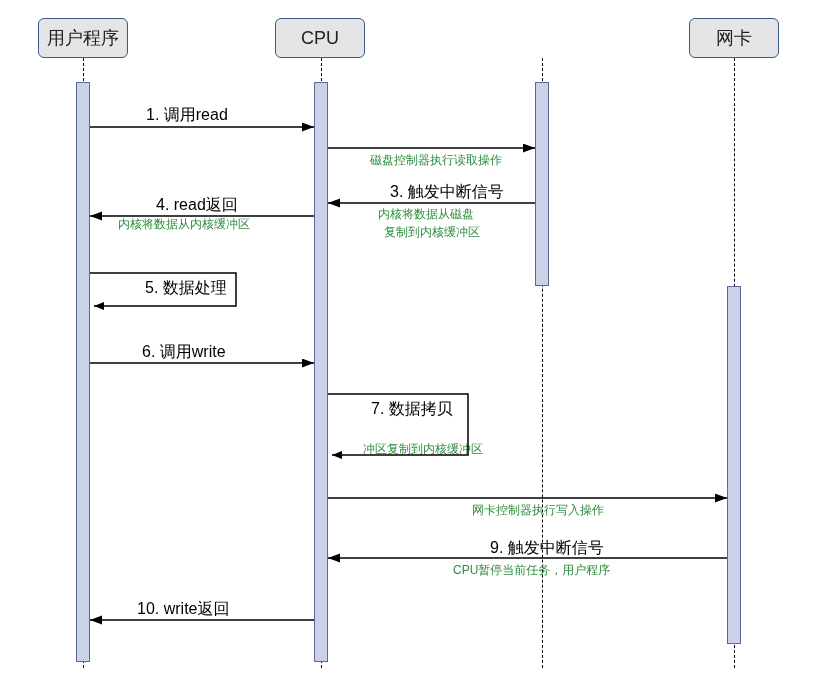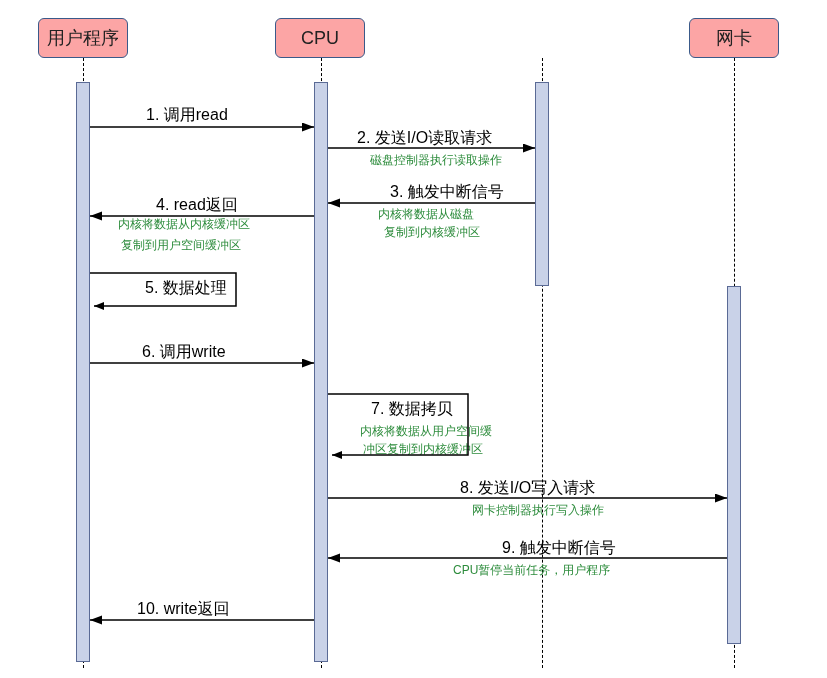--- a/index.html
+++ b/index.html
@@ -1,20 +1,20 @@
 <!DOCTYPE html>
 <html><head>
 <meta charset="utf-8">
 <style>
 * { margin:0; padding:0; box-sizing:border-box; }
 body { font-family:"Microsoft YaHei","PingFang SC",sans-serif; background:#fff; width:827px; height:678px; position:relative; }
 .canvas { position:relative; width:827px; height:678px; }
 .participant {
   position:absolute; top:18px; height:40px; width:90px;
-  background:#fca5a5; border:1.5px solid #3a5a8a; border-radius:6px;
+  background:#e5e5e5; border:1.5px solid #3a5a8a; border-radius:6px;
   display:flex; align-items:center; justify-content:center;
   font-size:18px; color:#222;
 }
 .lifeline {
   position:absolute; top:58px; width:0; height:610px;
   border-left:1.5px dashed #000;
 }
 .activation {
   position:absolute; width:14px; background:#c9d2e8; border:1.5px solid #5a6a95;
 }
@@ -40,43 +40,39 @@
   <div class="lifeline" style="left:542px"></div>
   <div class="lifeline" style="left:734px"></div>
 
   <div class="activation" style="left:76px; top:82px; height:580px"></div>
   <div class="activation" style="left:314px; top:82px; height:580px"></div>
   <div class="activation" style="left:535px; top:82px; height:204px"></div>
   <div class="activation" style="left:727px; top:286px; height:358px"></div>
 
   <div class="msg-label" style="left:146px; top:105px">1. 调用read</div>
 
-  <div class="msg-label" style="left:357px; top:128px">2. 发送I/O读取请求</div>
   <div class="note" style="left:370px; top:152px">磁盘控制器执行读取操作</div>
 
   <div class="msg-label" style="left:390px; top:182px">3. 触发中断信号</div>
   <div class="note" style="left:378px; top:206px">内核将数据从磁盘</div>
   <div class="note" style="left:384px; top:224px">复制到内核缓冲区</div>
 
   <div class="msg-label" style="left:156px; top:195px">4. read返回</div>
   <div class="note" style="left:118px; top:216px">内核将数据从内核缓冲区</div>
-  <div class="note" style="left:121px; top:237px">复制到用户空间缓冲区</div>
 
   <div class="msg-label" style="left:145px; top:278px">5. 数据处理</div>
 
   <div class="msg-label" style="left:142px; top:342px">6. 调用write</div>
 
   <div class="msg-label" style="left:371px; top:399px">7. 数据拷贝</div>
-  <div class="note" style="left:360px; top:423px">内核将数据从用户空间缓</div>
   <div class="note" style="left:363px; top:441px">冲区复制到内核缓冲区</div>
 
-  <div class="msg-label" style="left:460px; top:478px">8. 发送I/O写入请求</div>
   <div class="note" style="left:472px; top:502px">网卡控制器执行写入操作</div>
 
-  <div class="msg-label" style="left:502px; top:538px">9. 触发中断信号</div>
+  <div class="msg-label" style="left:490px; top:538px">9. 触发中断信号</div>
   <div class="note" style="left:453px; top:562px">CPU暂停当前任务，用户程序</div>
 
   <div class="msg-label" style="left:137px; top:599px">10. write返回</div>
 
   <svg class="arrows">
     <defs>
       <marker id="ah" markerWidth="10" markerHeight="10" refX="8" refY="3" orient="auto">
         <path d="M0,0 L8,3 L0,6 Z" fill="#000"></path>
       </marker>
     </defs>

